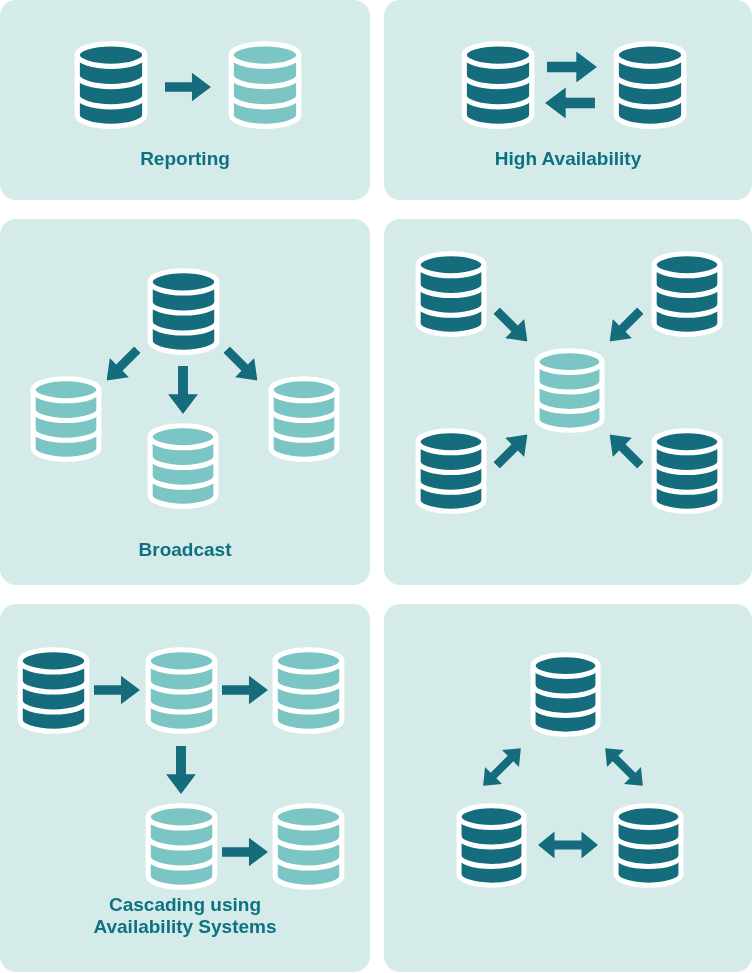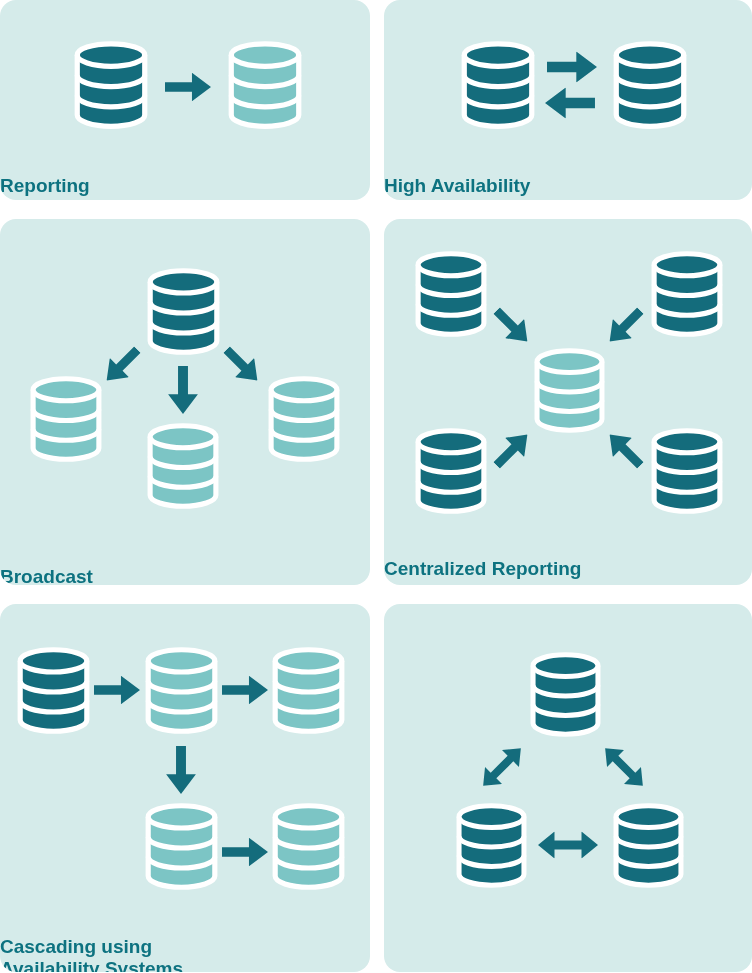--- a/index.html
+++ b/index.html
@@ -30,26 +30,25 @@
   .db.light { color: var(--db-light, #7cc5c5); }
   .arrow, .darrow {
     position: absolute;
     display: block;
     color: var(--arrow, #146c7c);
     transform: translate(-50%, -50%) rotate(var(--r, 0deg));
   }
   .label {
     position: absolute;
     left: 0; right: 0;
-    text-align: left;
+    text-align: center;
     color: var(--label-text, #0d7280);
     font-weight: bold;
     font-size: 19px;
     line-height: 22px;
-    margin-top: 27px;
   }
   .label span { display: block; }
 </style>
 </head>
 <body>
 
 <svg width="0" height="0" style="position:absolute" aria-hidden="true" xmlns="http://www.w3.org/2000/svg" xmlns:xlink="http://www.w3.org/1999/xlink">
   <defs>
     <symbol id="sym-db" viewBox="0 0 104 120">
       <path d="M7 20 v80 a45 15 0 0 0 90 0 V20" fill="currentColor" stroke="#ffffff" stroke-width="7"></path>
@@ -150,21 +149,20 @@
     <svg class="arrow" style="left:128px;top:231px;width:44px;height:27px;--r:-45deg">
         <use href="#sym-arrow" xlink:href="#sym-arrow"></use>
       </svg>
     <svg class="arrow" style="left:241px;top:231px;width:44px;height:27px;--r:-135deg">
         <use href="#sym-arrow" xlink:href="#sym-arrow"></use>
       </svg>
     <svg class="db light" style="left:148px;top:128px;width:75px;height:87px">
         <use href="#sym-db" xlink:href="#sym-db"></use>
       </svg>
     <div class="label" style="top:312px">
-      <span>Centralized Reporting</span>
     </div>
   </section>
 
   <section class="panel">
     <svg class="db dark" style="left:15px;top:42px;width:77px;height:89px">
         <use href="#sym-db" xlink:href="#sym-db"></use>
       </svg>
     <svg class="arrow" style="left:117px;top:86px;width:46px;height:29px;--r:0deg">
         <use href="#sym-arrow" xlink:href="#sym-arrow"></use>
       </svg>
@@ -182,21 +180,21 @@
       </svg>
     <svg class="db light" style="left:143px;top:198px;width:77px;height:89px">
         <use href="#sym-db" xlink:href="#sym-db"></use>
       </svg>
     <svg class="arrow" style="left:245px;top:248px;width:46px;height:29px;--r:0deg">
         <use href="#sym-arrow" xlink:href="#sym-arrow"></use>
       </svg>
     <svg class="db light" style="left:270px;top:198px;width:77px;height:89px">
         <use href="#sym-db" xlink:href="#sym-db"></use>
       </svg>
-    <div class="label" style="top:305px">
+    <div class="label" style="top:290px">
       <span>Cascading using</span>
       <span>Availability Systems</span>
     </div>
   </section>
 
   <section class="panel">
     <svg class="db dark" style="left:144px;top:47px;width:75px;height:87px">
         <use href="#sym-db" xlink:href="#sym-db"></use>
       </svg>
     <svg class="darrow" style="left:118px;top:163px;width:54px;height:24px;--r:-45deg">

